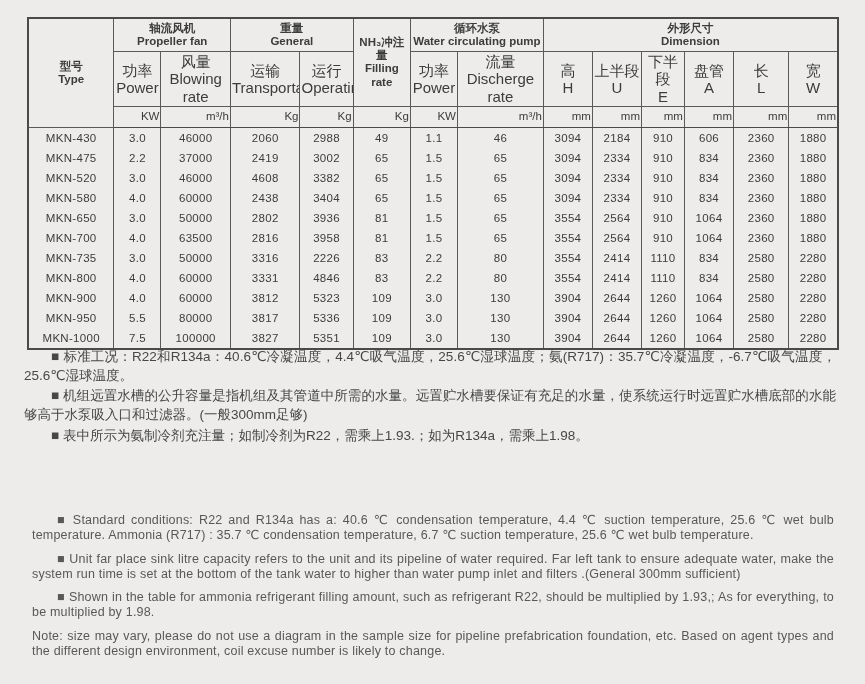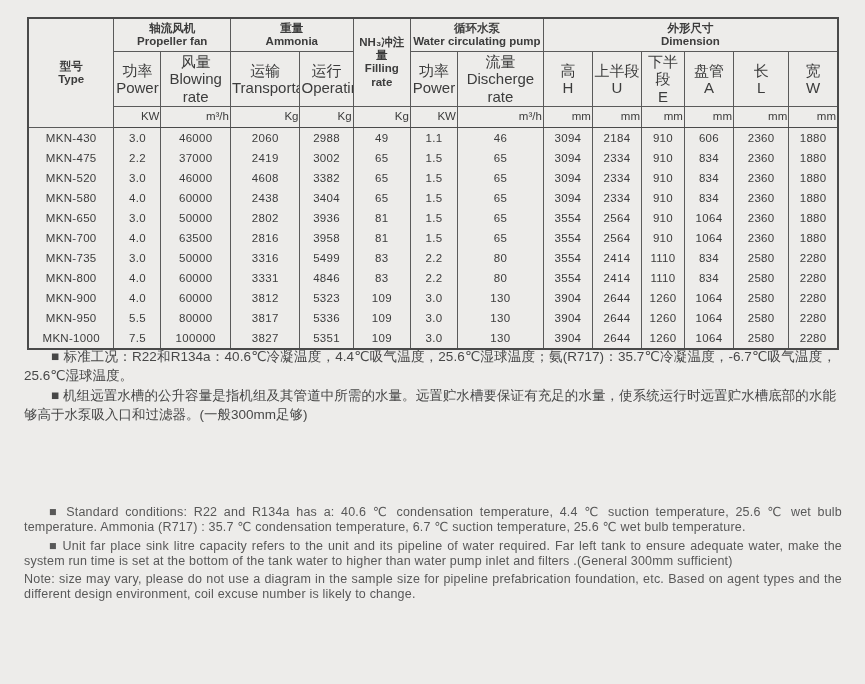--- a/index.html
+++ b/index.html
@@ -80,21 +80,21 @@
     position: absolute;
     left: 24px;
     top: 505px;
     width: 818px;
     font-size: 12.5px;
     line-height: 1.22;
     color: #585858;
     text-align: justify;
     letter-spacing: 0.2px;
   }
-  .notes-en p { margin: 0; }
+  .notes-en p { margin: 8px; }
   .notes-en p.bulleted { text-indent: 2em; }
   .notes-en p.gap-before { margin-top: 3px; }
 </style>
 </head>
 <body>
 
 <div class="page">
 
   <table class="spec">
     <colgroup>
@@ -118,21 +118,21 @@
         <th rowspan="3">
           <div>型号</div>
           <div>Type</div>
         </th>
         <th colspan="2">
           <div>轴流风机</div>
           <div>Propeller fan</div>
         </th>
         <th colspan="2">
           <div>重量</div>
-          <div>Ammonia</div>
+          <div>General</div>
         </th>
         <th rowspan="2">
           <div>NH₃冲注量</div>
           <div>Filling rate</div>
         </th>
         <th colspan="2">
           <div>循环水泵</div>
           <div>Water circulating pump</div>
         </th>
         <th colspan="6">
@@ -301,21 +301,21 @@
           <td>910</td>
           <td>1064</td>
           <td>2360</td>
           <td>1880</td>
         </tr>
         <tr>
           <td class="type-cell">MKN-735</td>
           <td>3.0</td>
           <td>50000</td>
           <td>3316</td>
-          <td>5499</td>
+          <td>2226</td>
           <td>83</td>
           <td>2.2</td>
           <td>80</td>
           <td>3554</td>
           <td>2414</td>
           <td>1110</td>
           <td>834</td>
           <td>2580</td>
           <td>2280</td>
         </tr>
@@ -382,21 +382,23 @@
           <td>1064</td>
           <td>2580</td>
           <td>2280</td>
         </tr>
       </tbody>
   </table>
 
   <div class="notes-zh">
       <p class="bulleted">■ 标准工况：R22和R134a：40.6℃冷凝温度，4.4℃吸气温度，25.6℃湿球温度；氨(R717)：35.7℃冷凝温度，-6.7℃吸气温度，25.6℃湿球温度。</p>
       <p class="bulleted gap-before">■ 机组远置水槽的公升容量是指机组及其管道中所需的水量。远置贮水槽要保证有充足的水量，使系统运行时远置贮水槽底部的水能够高于水泵吸入口和过滤器。(一般300mm足够)</p>
+      <p class="bulleted gap-before">■ 表中所示为氨制冷剂充注量；如制冷剂为R22，需乘上1.93.；如为R134a，需乘上1.98。</p>
     </div>
 
   <div class="notes-en">
       <p class="bulleted">■ Standard conditions: R22 and R134a has a: 40.6 ℃ condensation temperature, 4.4 ℃ suction temperature, 25.6 ℃ wet bulb temperature. Ammonia (R717) : 35.7 ℃ condensation temperature, 6.7 ℃ suction temperature, 25.6 ℃ wet bulb temperature.</p>
       <p class="bulleted gap-before">■ Unit far place sink litre capacity refers to the unit and its pipeline of water required. Far left tank to ensure adequate water, make the system run time is set at the bottom of the tank water to higher than water pump inlet and filters .(General 300mm sufficient)</p>
+      <p class="bulleted gap-before">■ Shown in the table for ammonia refrigerant filling amount, such as refrigerant R22, should be multiplied by 1.93,; As for everything, to be multiplied by 1.98.</p>
       <p class=" gap-before">Note: size may vary, please do not use a diagram in the sample size for pipeline prefabrication foundation, etc. Based on agent types and the different design environment, coil excuse number is likely to change.</p>
     </div>
 
 </div>
 
 </body></html>

